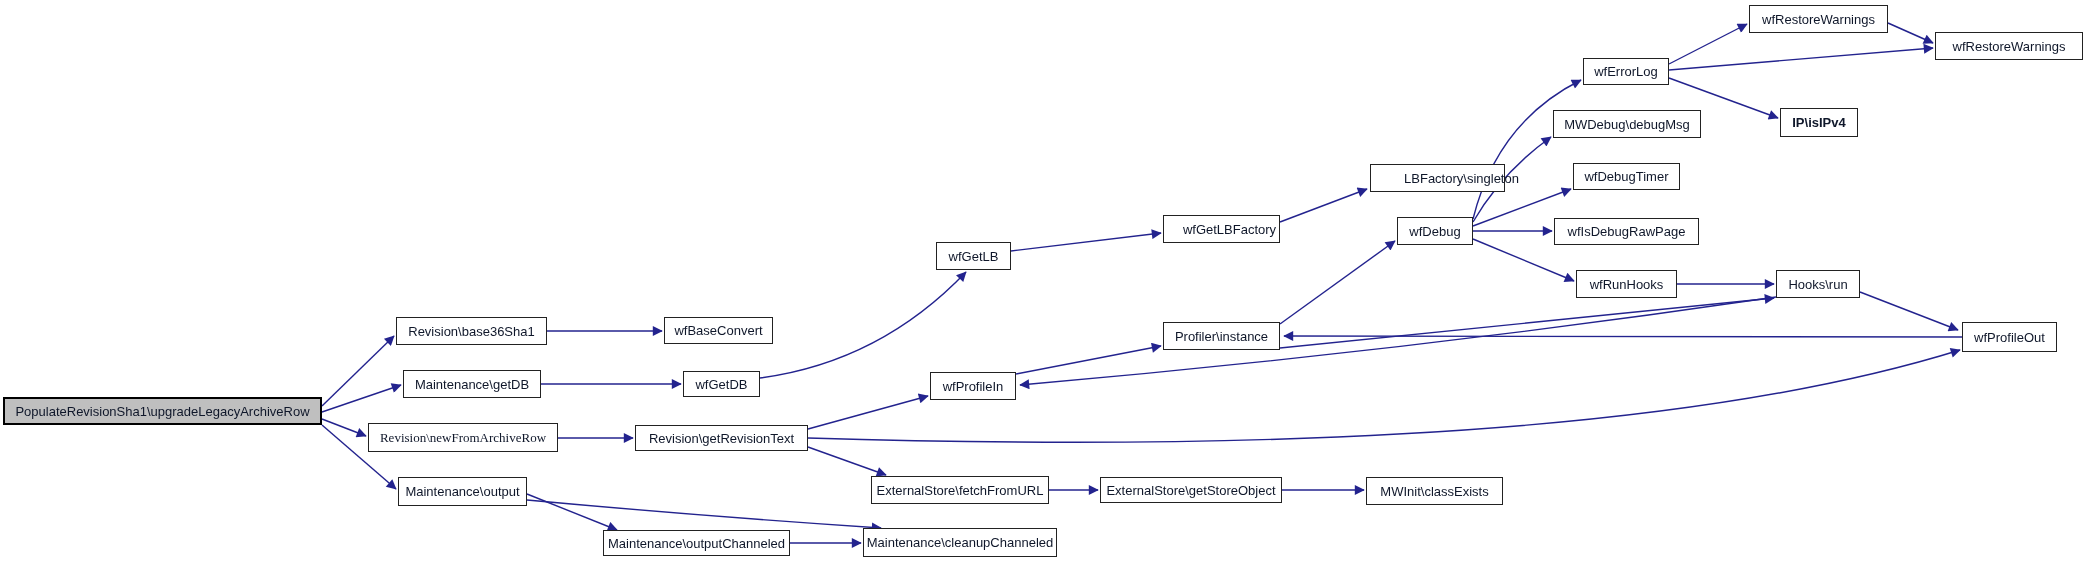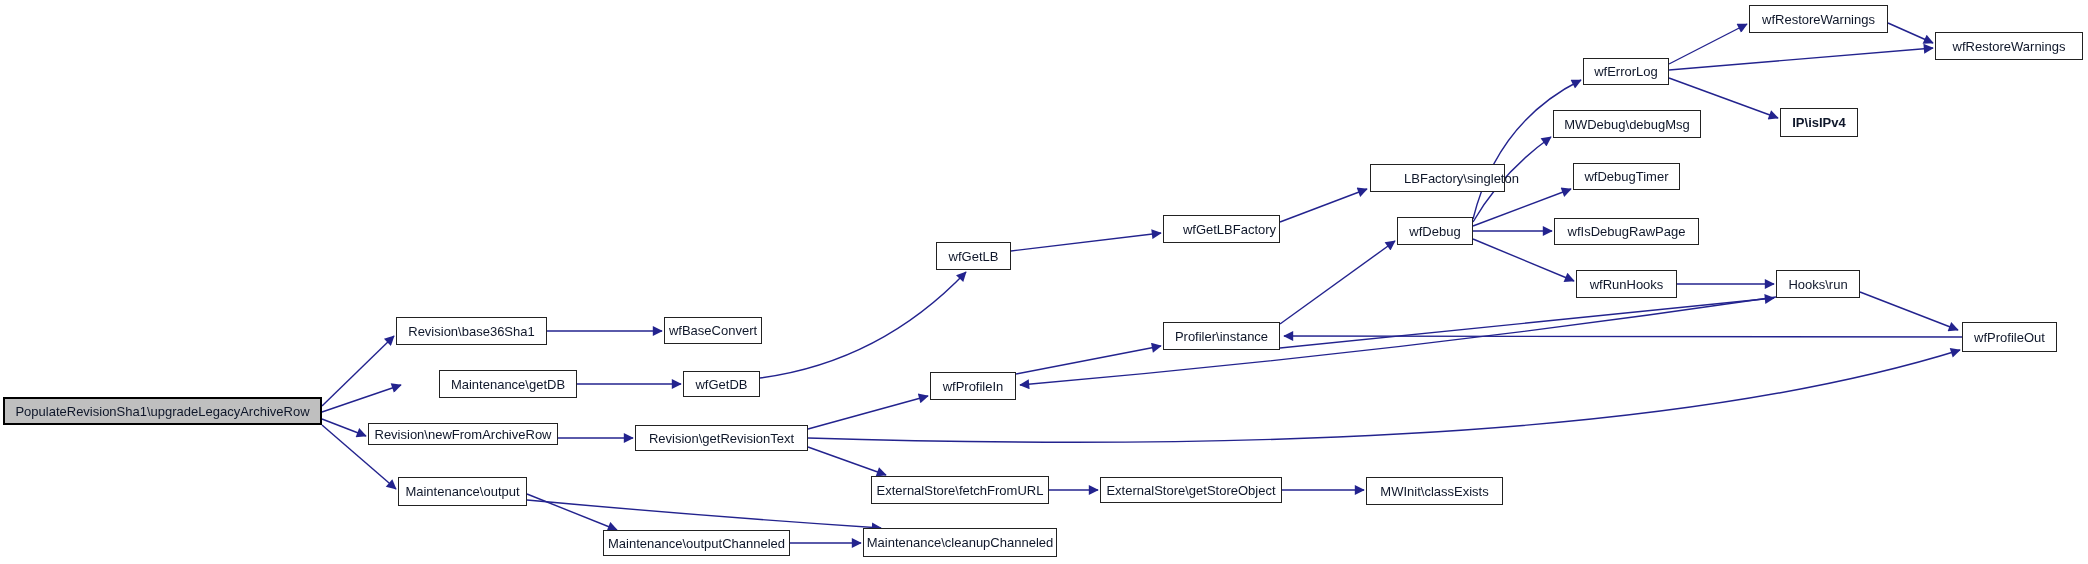--- a/index.html
+++ b/index.html
@@ -55,24 +55,24 @@
         <path d="M 1473 239 L 1574 281" class="edge" marker-end="url(#arrow)"></path>
         <path d="M 1669 64 L 1747 24" class="edge" marker-end="url(#arrow)"></path>
         <path d="M 1669 70 L 1933 48" class="edge" marker-end="url(#arrow)"></path>
         <path d="M 1669 78 L 1778 118" class="edge" marker-end="url(#arrow)"></path>
         <path d="M 1888 23 L 1933 43" class="edge" marker-end="url(#arrow)"></path>
       </g>
   </svg>
   <div id="nodes">
       <div class="node highlight" style="left: 3px; top: 397px; width: 319px; height: 28px;">PopulateRevisionSha1\upgradeLegacyArchiveRow</div>
       <div class="node" style="left: 396px; top: 317px; width: 151px; height: 28px;">Revision\base36Sha1</div>
-      <div class="node" style="left: 664px; top: 317px; width: 98px; height: 27px;">wfBaseConvert</div>
-      <div class="node" style="left: 403px; top: 370px; width: 138px; height: 28px; margin-left: 36px;">Maintenance\getDB</div>
+      <div class="node" style="left: 664px; top: 317px; width: 109px; height: 27px;">wfBaseConvert</div>
+      <div class="node" style="left: 403px; top: 370px; width: 138px; height: 28px;">Maintenance\getDB</div>
       <div class="node" style="left: 683px; top: 371px; width: 77px; height: 26px;">wfGetDB</div>
-      <div class="node" style="left: 368px; top: 423px; width: 190px; height: 22px;">Revision\newFromArchiveRow</div>
+      <div class="node" style="left: 368px; top: 423px; width: 190px; height: 29px; font-family: Liberation Serif, serif;">Revision\newFromArchiveRow</div>
       <div class="node" style="left: 635px; top: 425px; width: 173px; height: 26px;">Revision\getRevisionText</div>
       <div class="node" style="left: 398px; top: 477px; width: 129px; height: 29px;">Maintenance\output</div>
       <div class="node" style="left: 603px; top: 530px; width: 187px; height: 26px;">Maintenance\outputChanneled</div>
       <div class="node" style="left: 863px; top: 528px; width: 194px; height: 29px;">Maintenance\cleanupChanneled</div>
       <div class="node" style="left: 871px; top: 476px; width: 178px; height: 28px;">ExternalStore\fetchFromURL</div>
       <div class="node" style="left: 1100px; top: 477px; width: 182px; height: 26px;">ExternalStore\getStoreObject</div>
       <div class="node" style="left: 1366px; top: 477px; width: 137px; height: 28px;">MWInit\classExists</div>
       <div class="node" style="left: 936px; top: 242px; width: 75px; height: 28px;">wfGetLB</div>
       <div class="node" style="left: 1163px; top: 215px; width: 117px; height: 28px; padding-left: 16px;">wfGetLBFactory</div>
       <div class="node" style="left: 1370px; top: 164px; width: 135px; height: 28px; padding-left: 48px;">LBFactory\singleton</div>

